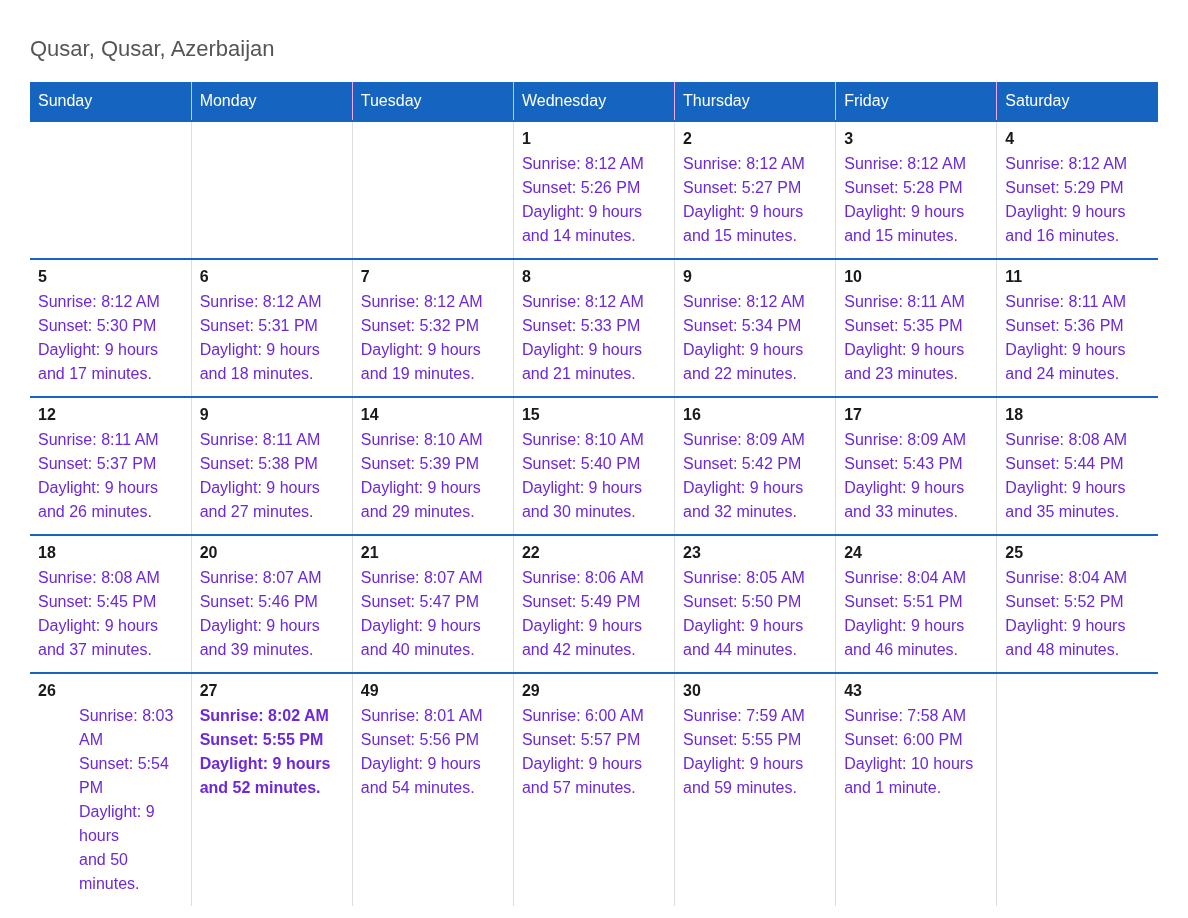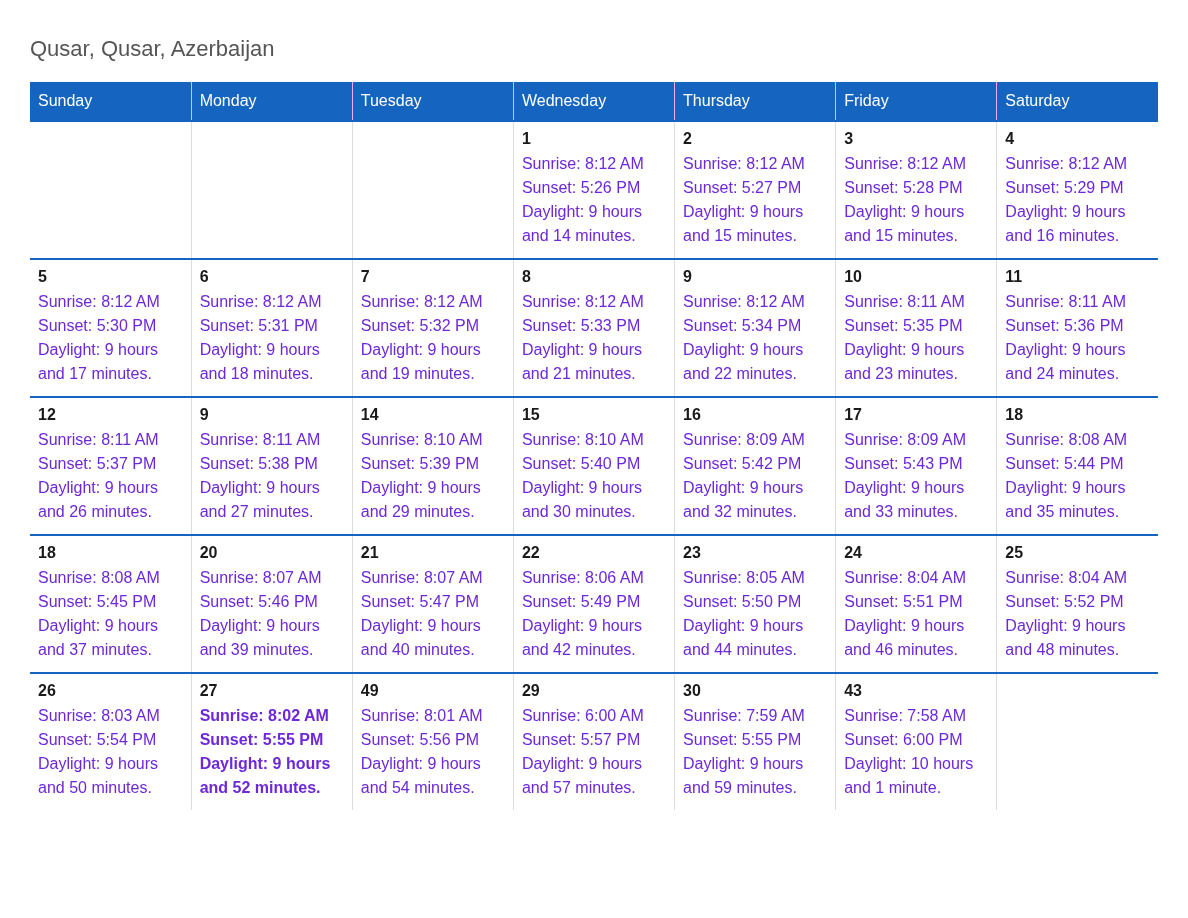--- a/index.html
+++ b/index.html
@@ -303,21 +303,21 @@
           <div class="day-number">25</div>
           <div class="day-info" style="white-space: pre-line;">Sunrise: 8:04 AM
 Sunset: 5:52 PM
 Daylight: 9 hours
 and 48 minutes.</div>
         </td>
       </tr>
       <tr>
         <td>
           <div class="day-number">26</div>
-          <div class="day-info" style="white-space: pre-line;">Sunrise: 8:03 AM
+          <div class="day-info" style="white-space: pre-line; margin-left: 41px;">Sunrise: 8:03 AM
 Sunset: 5:54 PM
 Daylight: 9 hours
 and 50 minutes.</div>
         </td>
         <td>
           <div class="day-number">27</div>
           <div class="day-info" style="white-space: pre-line; font-weight: bold;">Sunrise: 8:02 AM
 Sunset: 5:55 PM
 Daylight: 9 hours
 and 52 minutes.</div>

